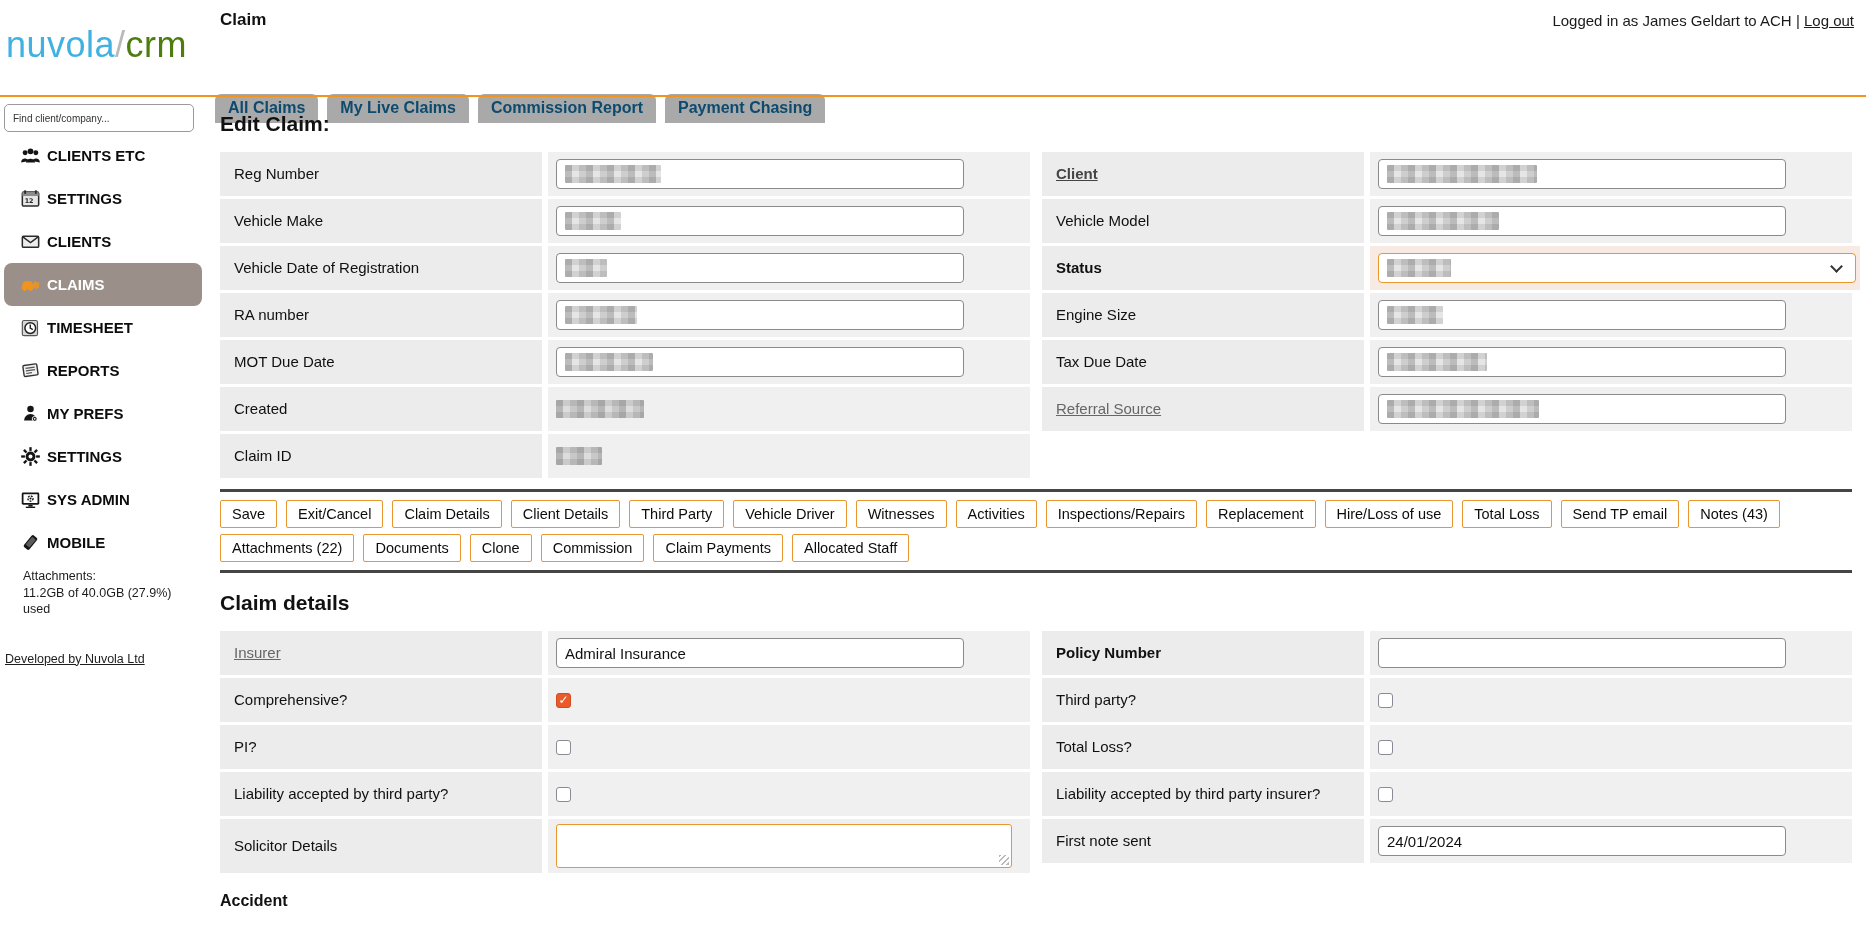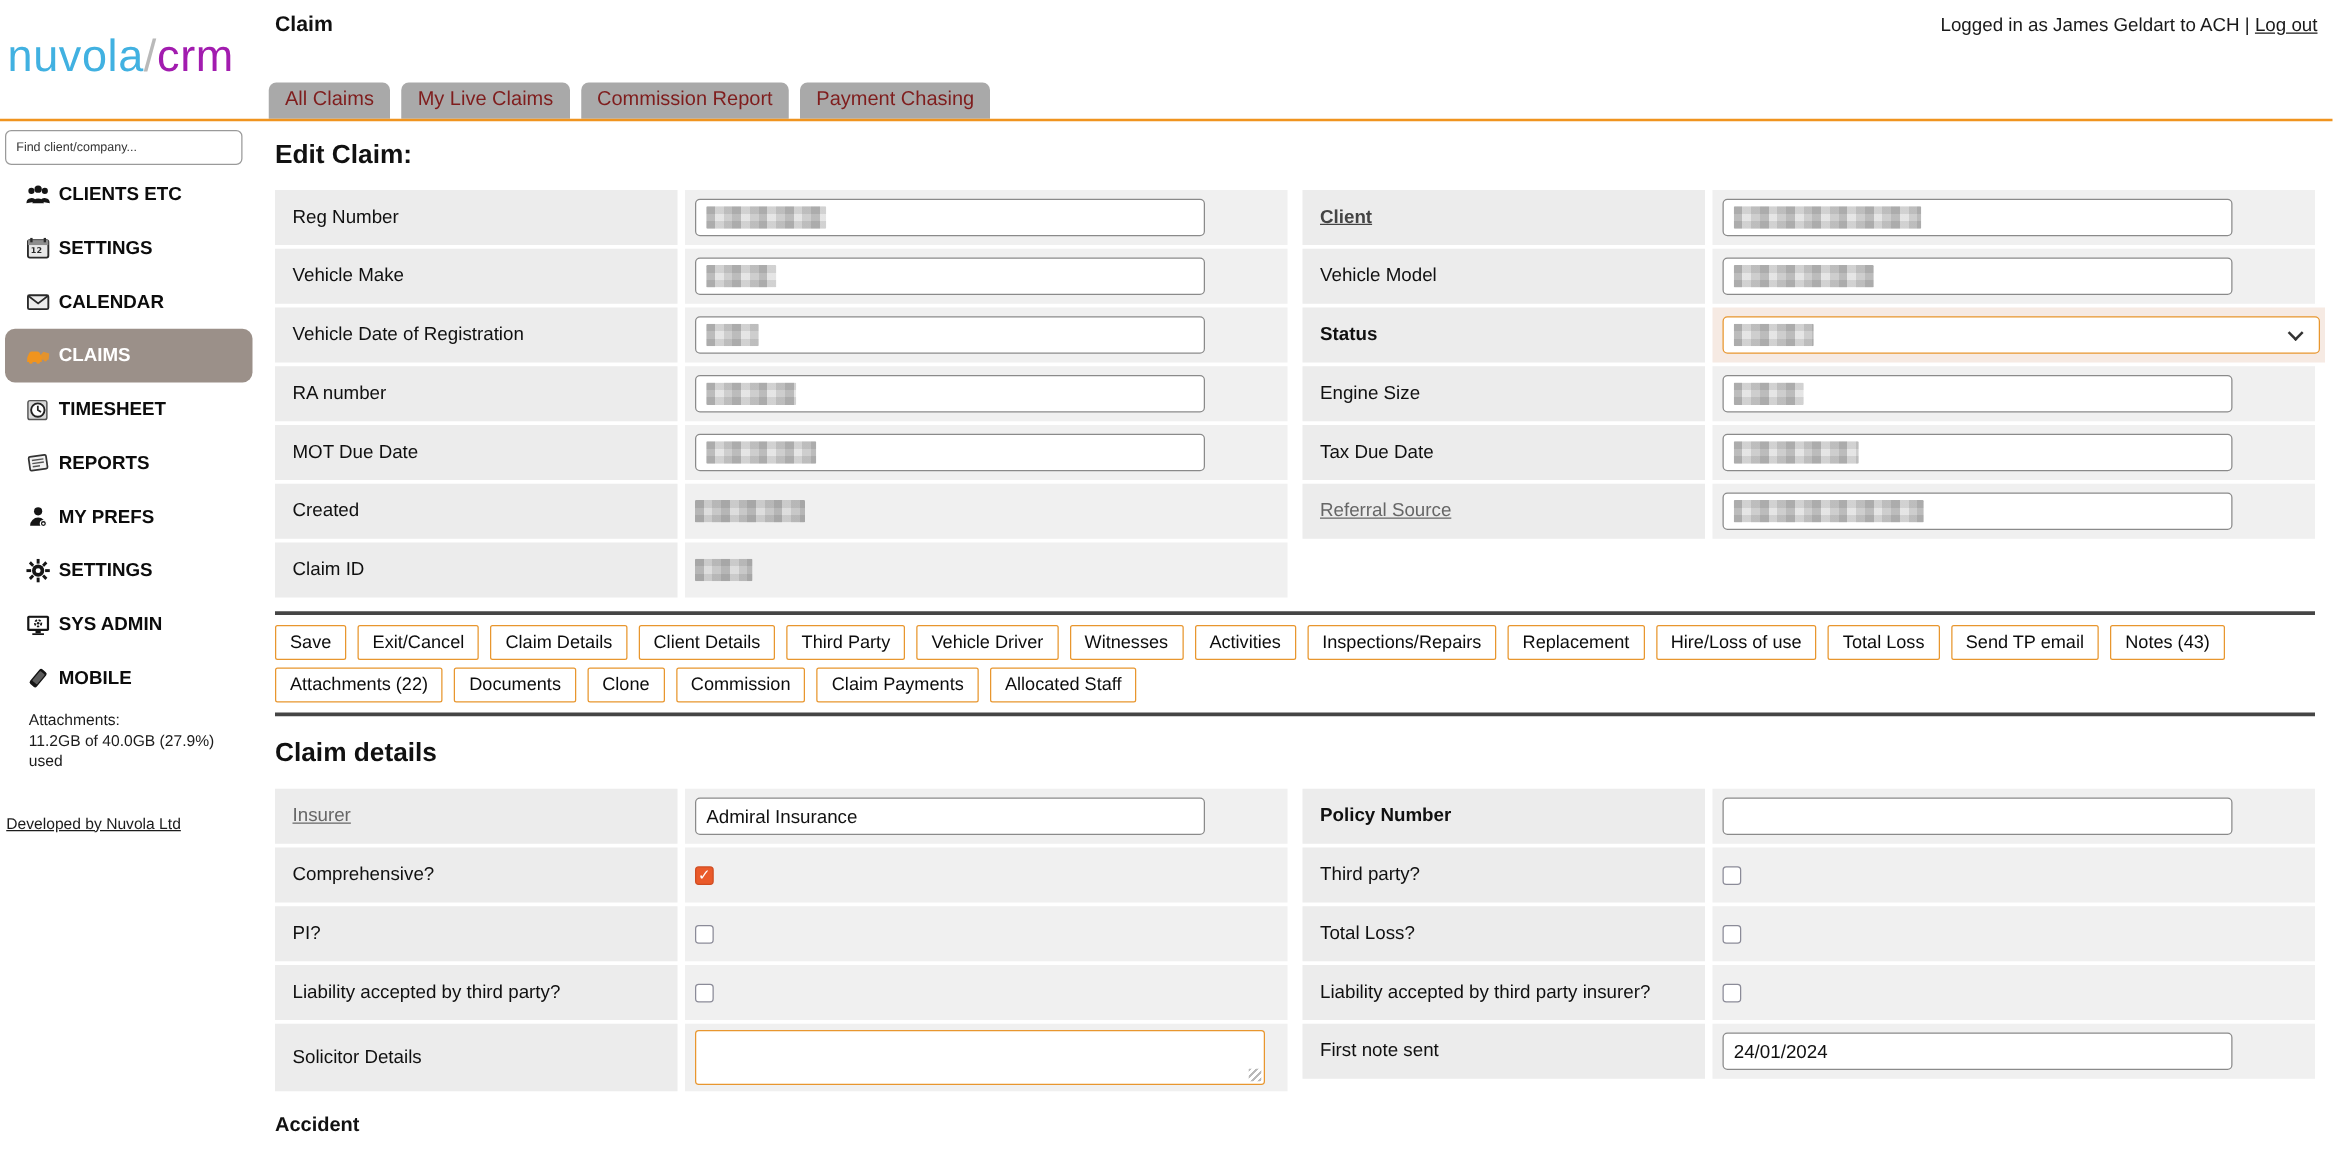--- a/index.html
+++ b/index.html
@@ -5,28 +5,28 @@
   * { margin:0; padding:0; box-sizing:border-box; }
   html,body { background:#fff; }
   body {
     width:1872px; height:939px; position:relative; overflow:hidden;
     font-family:"Liberation Sans","DejaVu Sans",sans-serif; color:#111;
   }
   
   .logo { position:absolute; left:6px; top:24px; font-size:36px; letter-spacing:.5px; }
   .logo .p1 { color:#41b1e1; }
   .logo .sl { color:#b9b9b9; }
-  .logo .p2 { color:#a21caf; }
+  .logo .p2 { color:#4d7c0f; }
   .page-title { position:absolute; left:220px; top:10px; font-size:17px; font-weight:bold; }
   .login-status { position:absolute; right:18px; top:12px; font-size:15px; color:#1a1a1a; }
   .login-status a { color:#1a1a1a; text-decoration:underline; cursor:pointer; }
   .tabsbar { position:absolute; left:215px; top:66px; display:flex; gap:9px; }
   .tab {
-    background:#a9a9a9; color:#7f1d1d; font-weight:normal; font-size:16px;
-    padding:5px 13px 6px; border-radius:6px 6px 0 0; cursor:pointer; white-space:nowrap;
+    background:#a9a9a9; color:#0c4a6e; font-weight:bold; font-size:16px;
+    padding:5px 13px 6px; border-radius:6px 6px 0 0; cursor:pointer; white-space:nowrap;margin-top:28px;
   }
   .orange-rule { position:absolute; left:0; top:95px; width:1866px; height:2px; background:#f0941f; }
 
   
   .sidebar { position:absolute; left:0; top:100px; width:206px; }
   .search-wrap { padding:4px 6px 2px 4px; }
   .search-input {
     width:190px; height:28px; border:1px solid #9a9a9a; border-radius:5px;
     padding:0 8px; font-size:10px; color:#222; background:#fff;
   }
@@ -162,21 +162,21 @@
     <span>SETTINGS</span>
   </div>
 
   <div class="nav-item">
     <span class="ic">
       <svg width="21" height="21" viewBox="0 0 18 18">
           <rect x="2" y="4.5" width="14" height="9.5" rx="1" fill="#ededed" stroke="#2a2a2a" stroke-width="1.3"></rect>
           <path d="M2.4 5l6.6 5 6.6-5" fill="none" stroke="#2a2a2a" stroke-width="1.2"></path>
         </svg>
     </span>
-    <span>CALENDAR</span>
+    <span>CLIENTS</span>
   </div>
 
   <div class="nav-item active">
     <span class="ic">
       <svg width="21" height="21" viewBox="0 0 18 18">
           <g fill="#f0941f">
             <path d="M1.5 10.5l1.3-3.2a1.8 1.8 0 0 1 1.7-1.1h4a1.8 1.8 0 0 1 1.7 1.1l1.3 3.2v2.8h-1.2a1.3 1.3 0 0 1-2.6 0H5.3a1.3 1.3 0 0 1-2.6 0H1.5z"></path>
             <path d="M10.2 9.2l2.4-2.9 4 1.2-.4 4.4h-1a1.2 1.2 0 0 1-2.4 0h-1.4z" opacity=".85"></path>
           </g>
         </svg>

